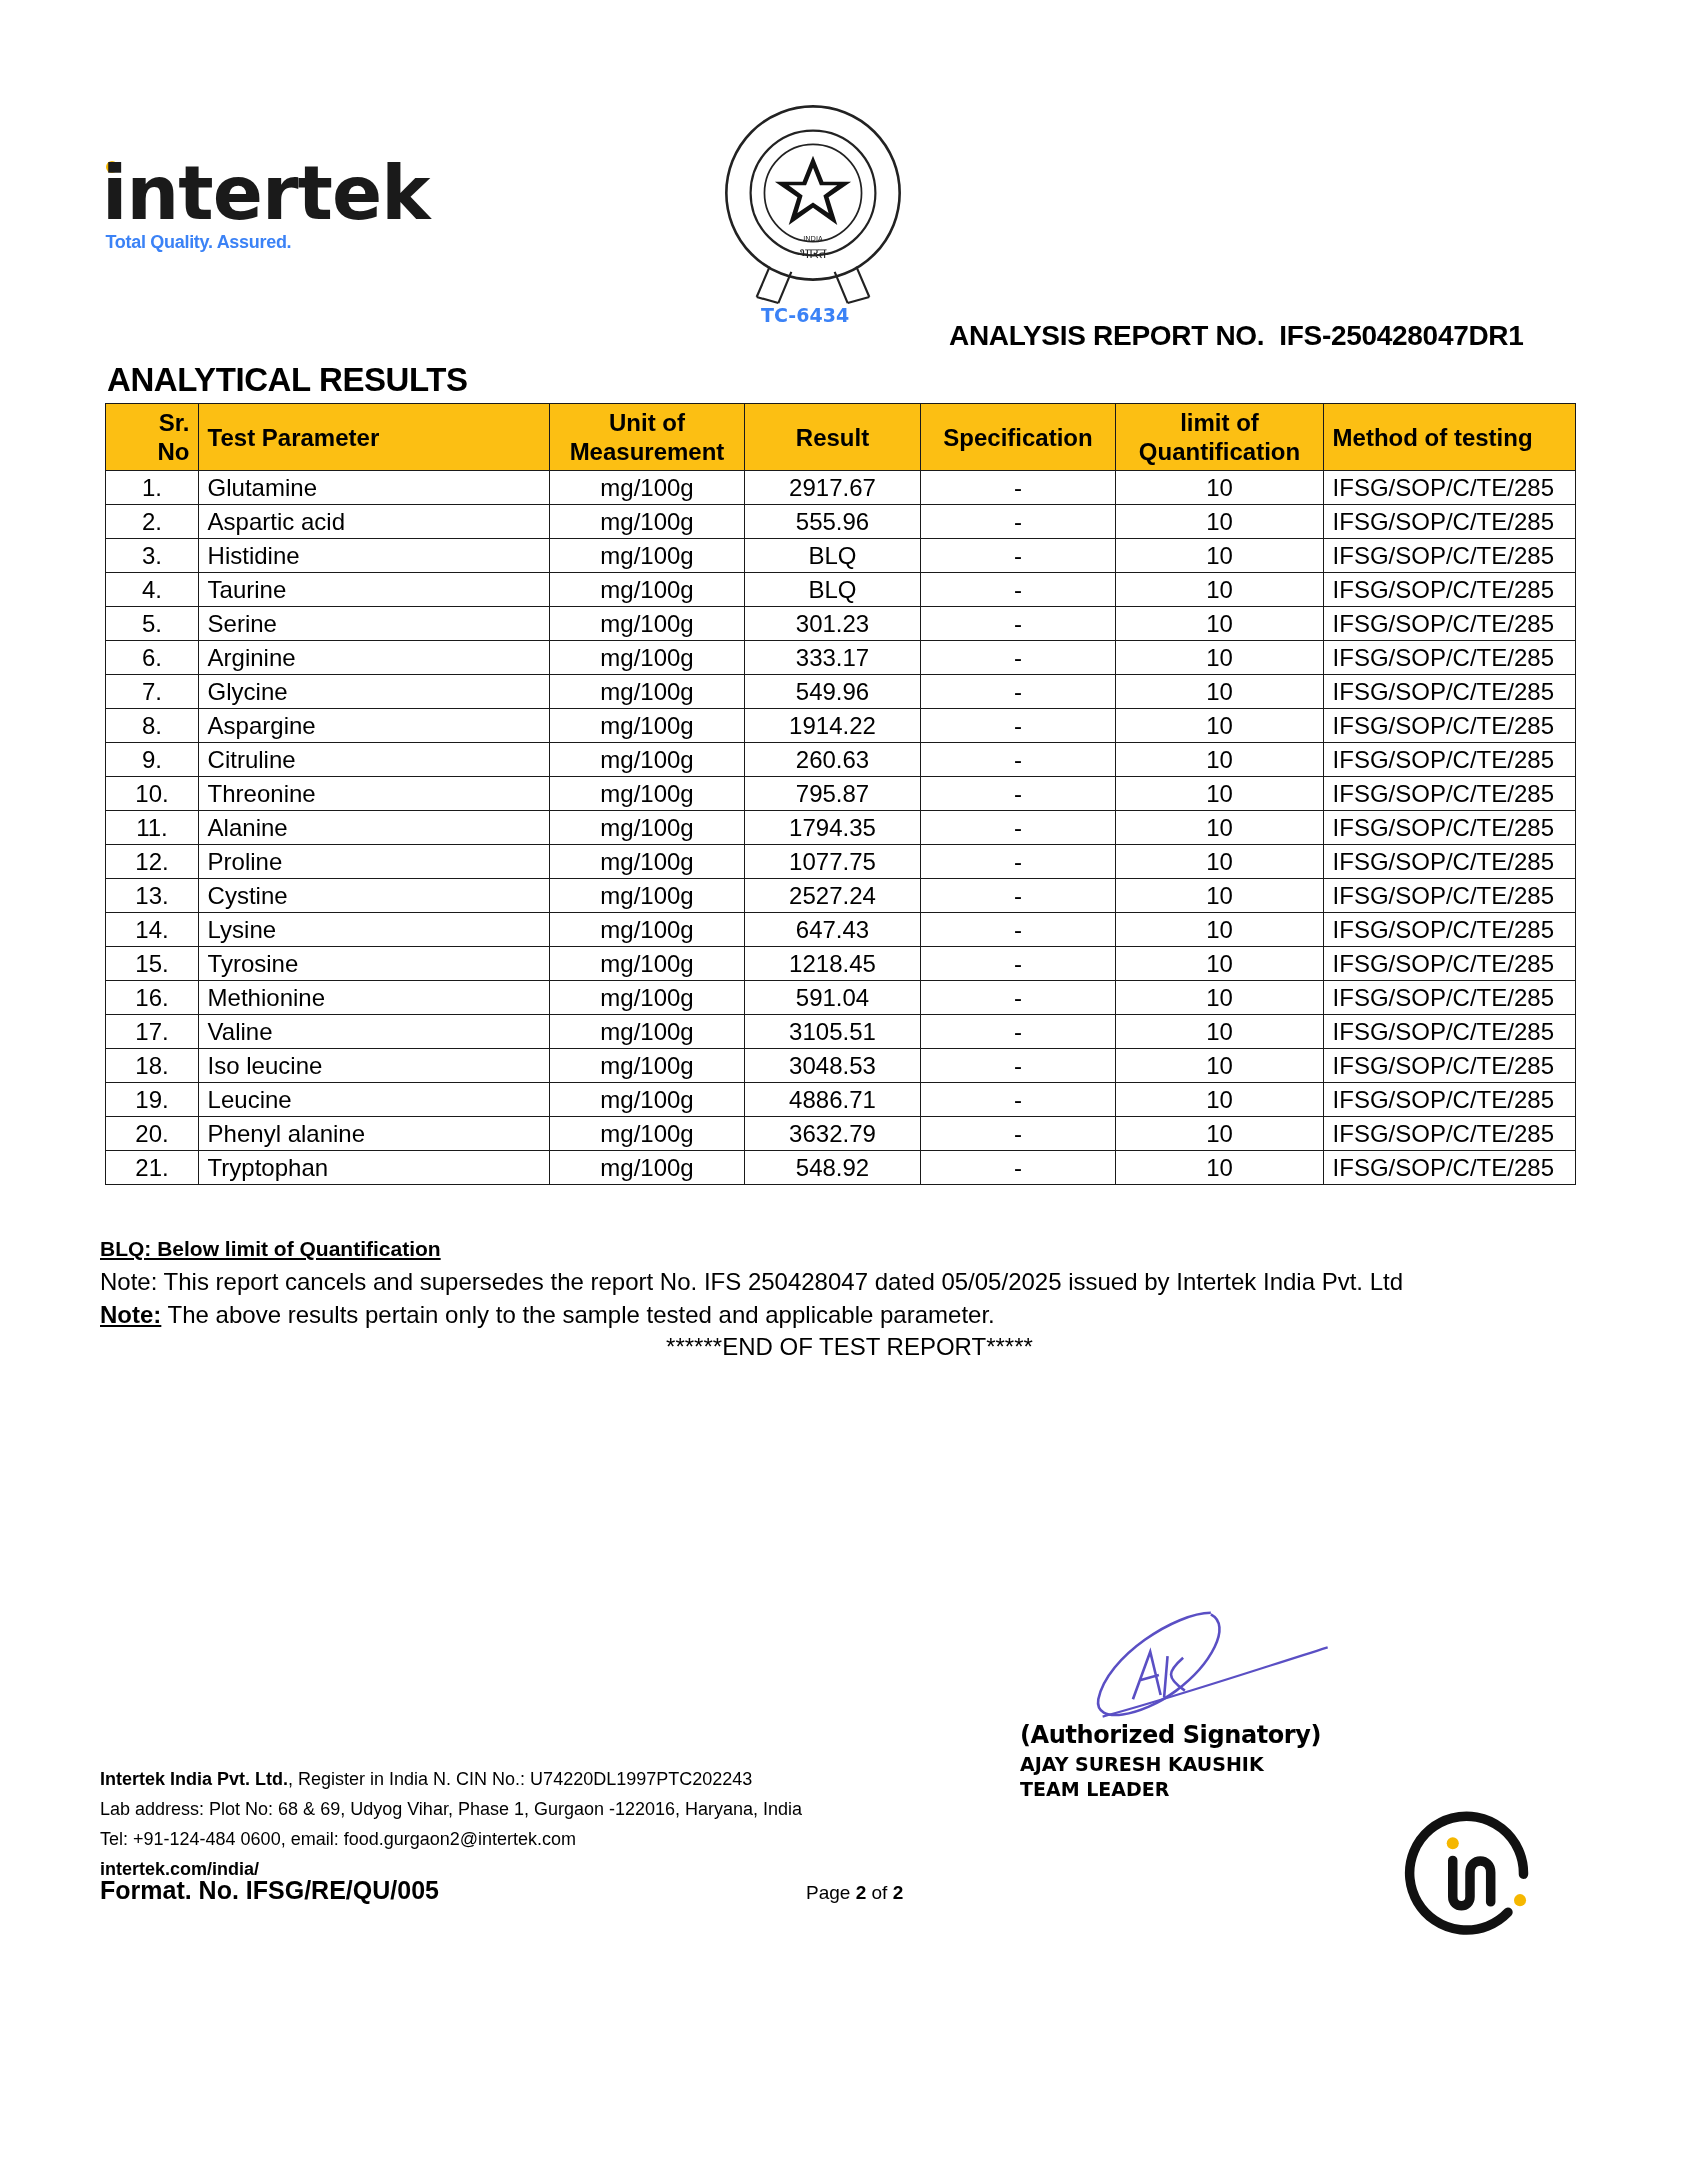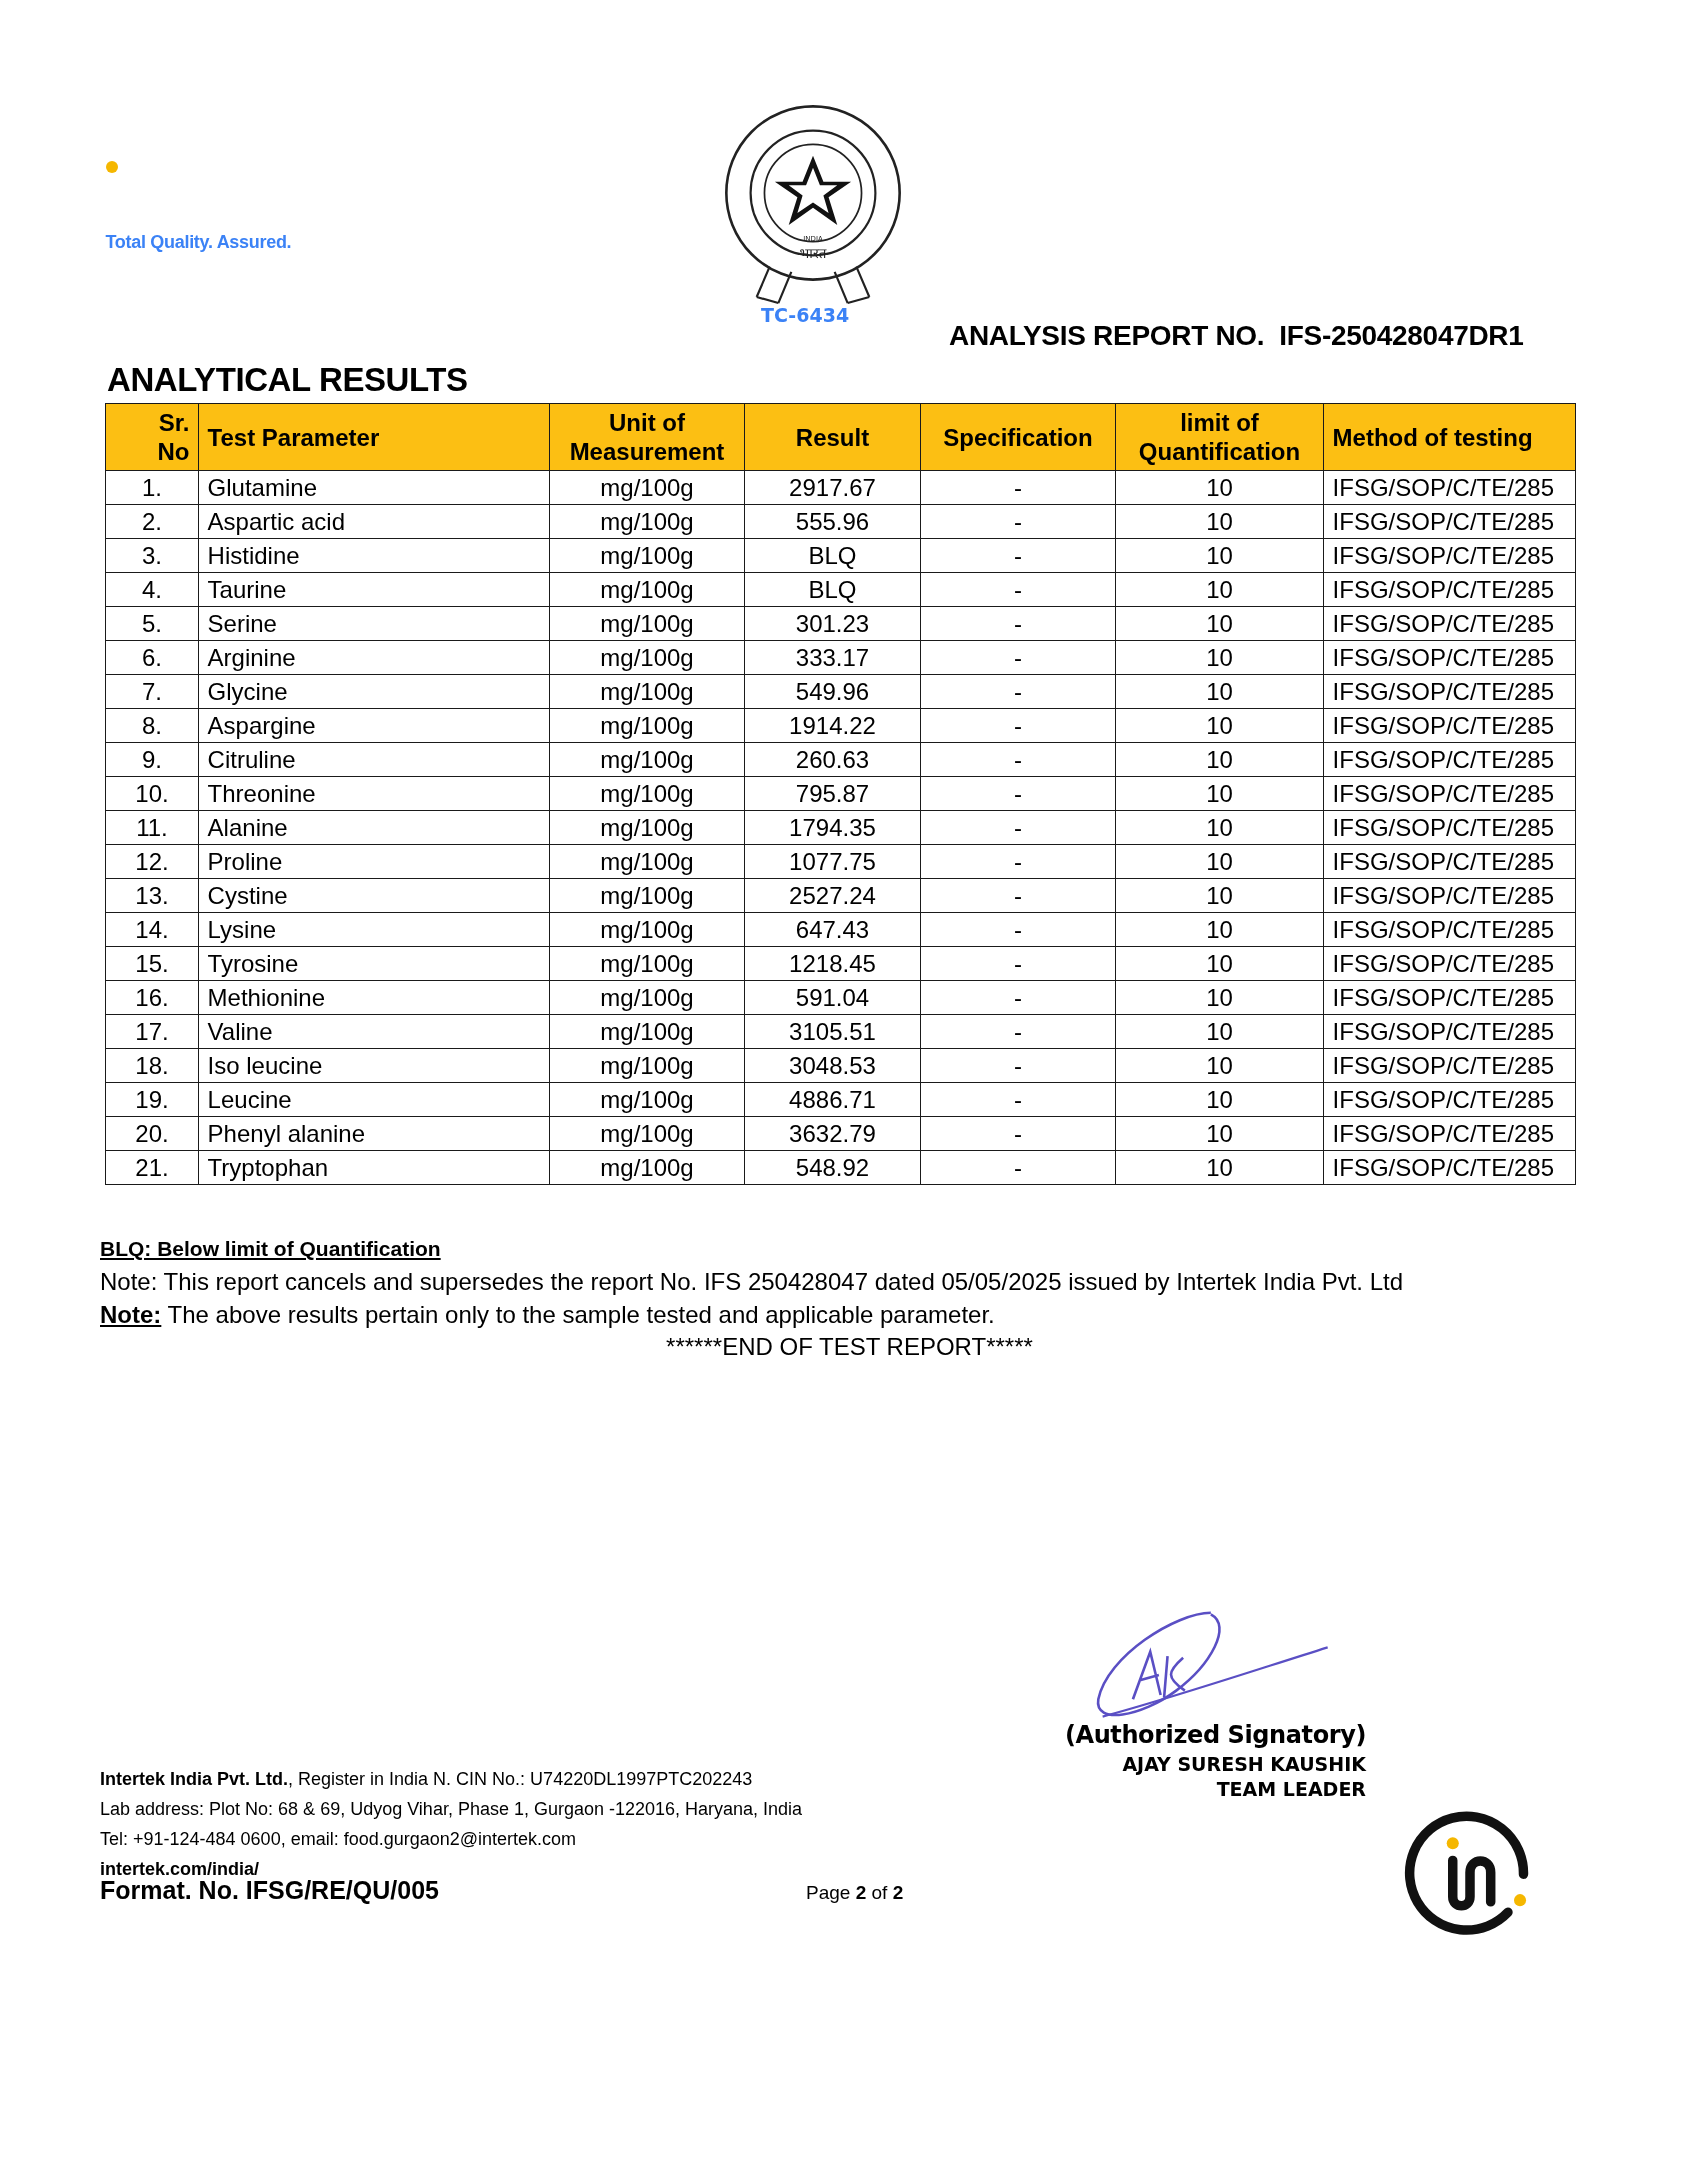--- a/index.html
+++ b/index.html
@@ -30,38 +30,39 @@
 
   #blq-note { left: 100px; top: 1237px; font-weight: bold; font-size: 21px; text-decoration: underline; }
   #note1 { left: 100px; top: 1268px; font-size: 24px; }
   #note2 { left: 100px; top: 1301px; font-size: 24px; }
   #note2 .lbl { font-weight: bold; text-decoration: underline; }
   #end-line { left: 8px; width: 1683px; top: 1333px; text-align: center; font-size: 24px; padding-left: 0; }
   #end-line span { position: relative; left: 0; }
 
   
   #signature { left: 1081px; top: 1604px; width: 251px; height: 130px; }
-  #sig-block { left: 1020px; top: 1721px; width: 346px; text-align: right; }
+  #sig-block { left: 1020px; top: 1721px; width: 346px; text-align: left; }
   #sig-title { font-weight: bold; font-size: 24px; font-family: "DejaVu Sans", sans-serif; letter-spacing: -0.4px; }
   #sig-name, #sig-role { font-weight: bold; font-size: 19px; font-family: "DejaVu Sans", sans-serif; margin-top: 3.5px; }
 
   
   #footer { left: 100px; top: 1764px; font-size: 18px; line-height: 30px; }
   #footer .b { font-weight: bold; }
   #format-no { left: 100px; top: 1876px; font-weight: bold; font-size: 25px; }
   #page-no { left: 806px; top: 1882px; font-size: 19px; }
   #page-no b { font-weight: bold; }
 
   #in-logo { left: 1401px; top: 1807px; width: 138px; height: 138px; }
 </style>
 </head>
 <body>
 
 <div id="logo" class="abs">
   <span class="dot"></span>
+  <span class="wordmark">intertek</span>
   <span class="tagline">Total Quality. Assured.</span>
 </div>
 
 <svg id="seal" class="abs" viewBox="0 0 240 240">
   <circle cx="120" cy="105" r="100" fill="none" stroke="#222" stroke-width="3"></circle>
   <circle cx="120" cy="105" r="72" fill="none" stroke="#222" stroke-width="2.5"></circle>
   <circle cx="120" cy="105" r="56" fill="none" stroke="#222" stroke-width="2"></circle>
   <path d="M70 190 L55 225 M95 196 L80 232 M145 196 L160 232 M170 190 L185 225 M55 225 L80 232 M185 225 L160 232" stroke="#222" stroke-width="2.5" fill="none"></path>
   <g fill="#111">
     <polygon points="120,62 132,92 164,92 138,110 148,142 120,122 92,142 102,110 76,92 108,92"></polygon>

